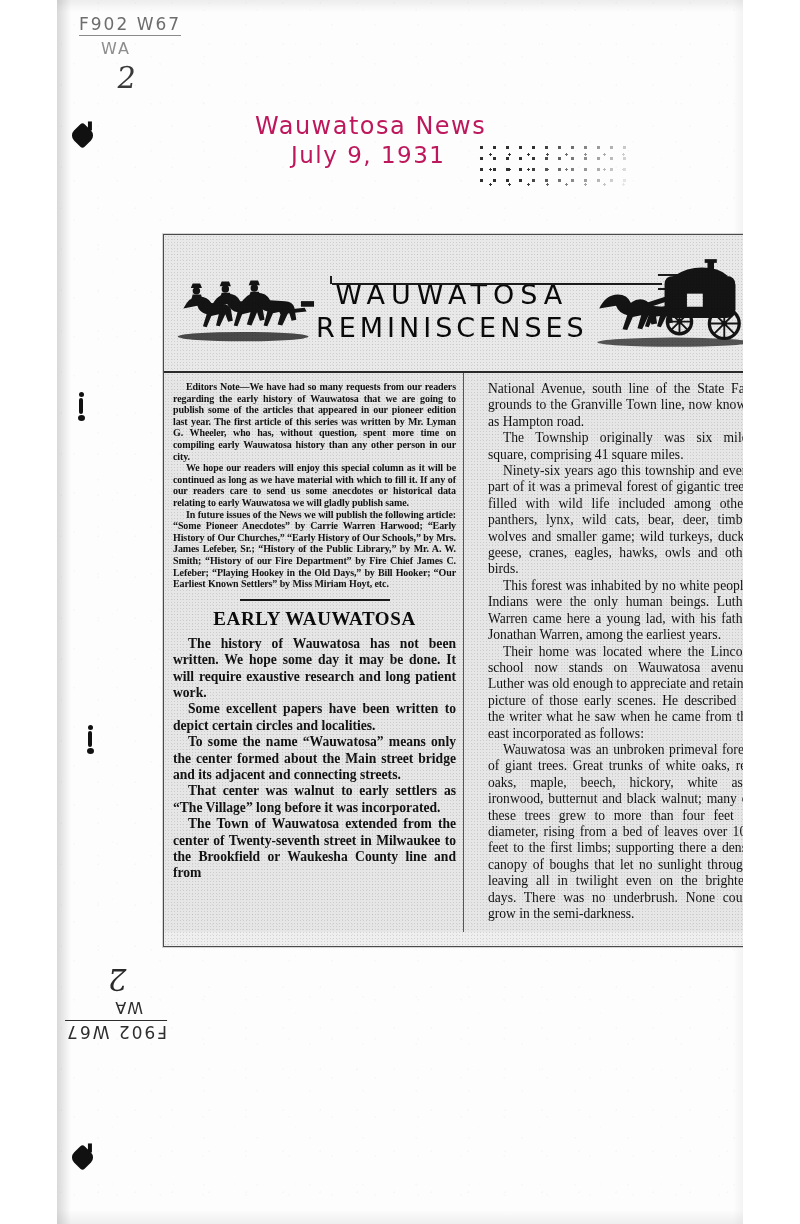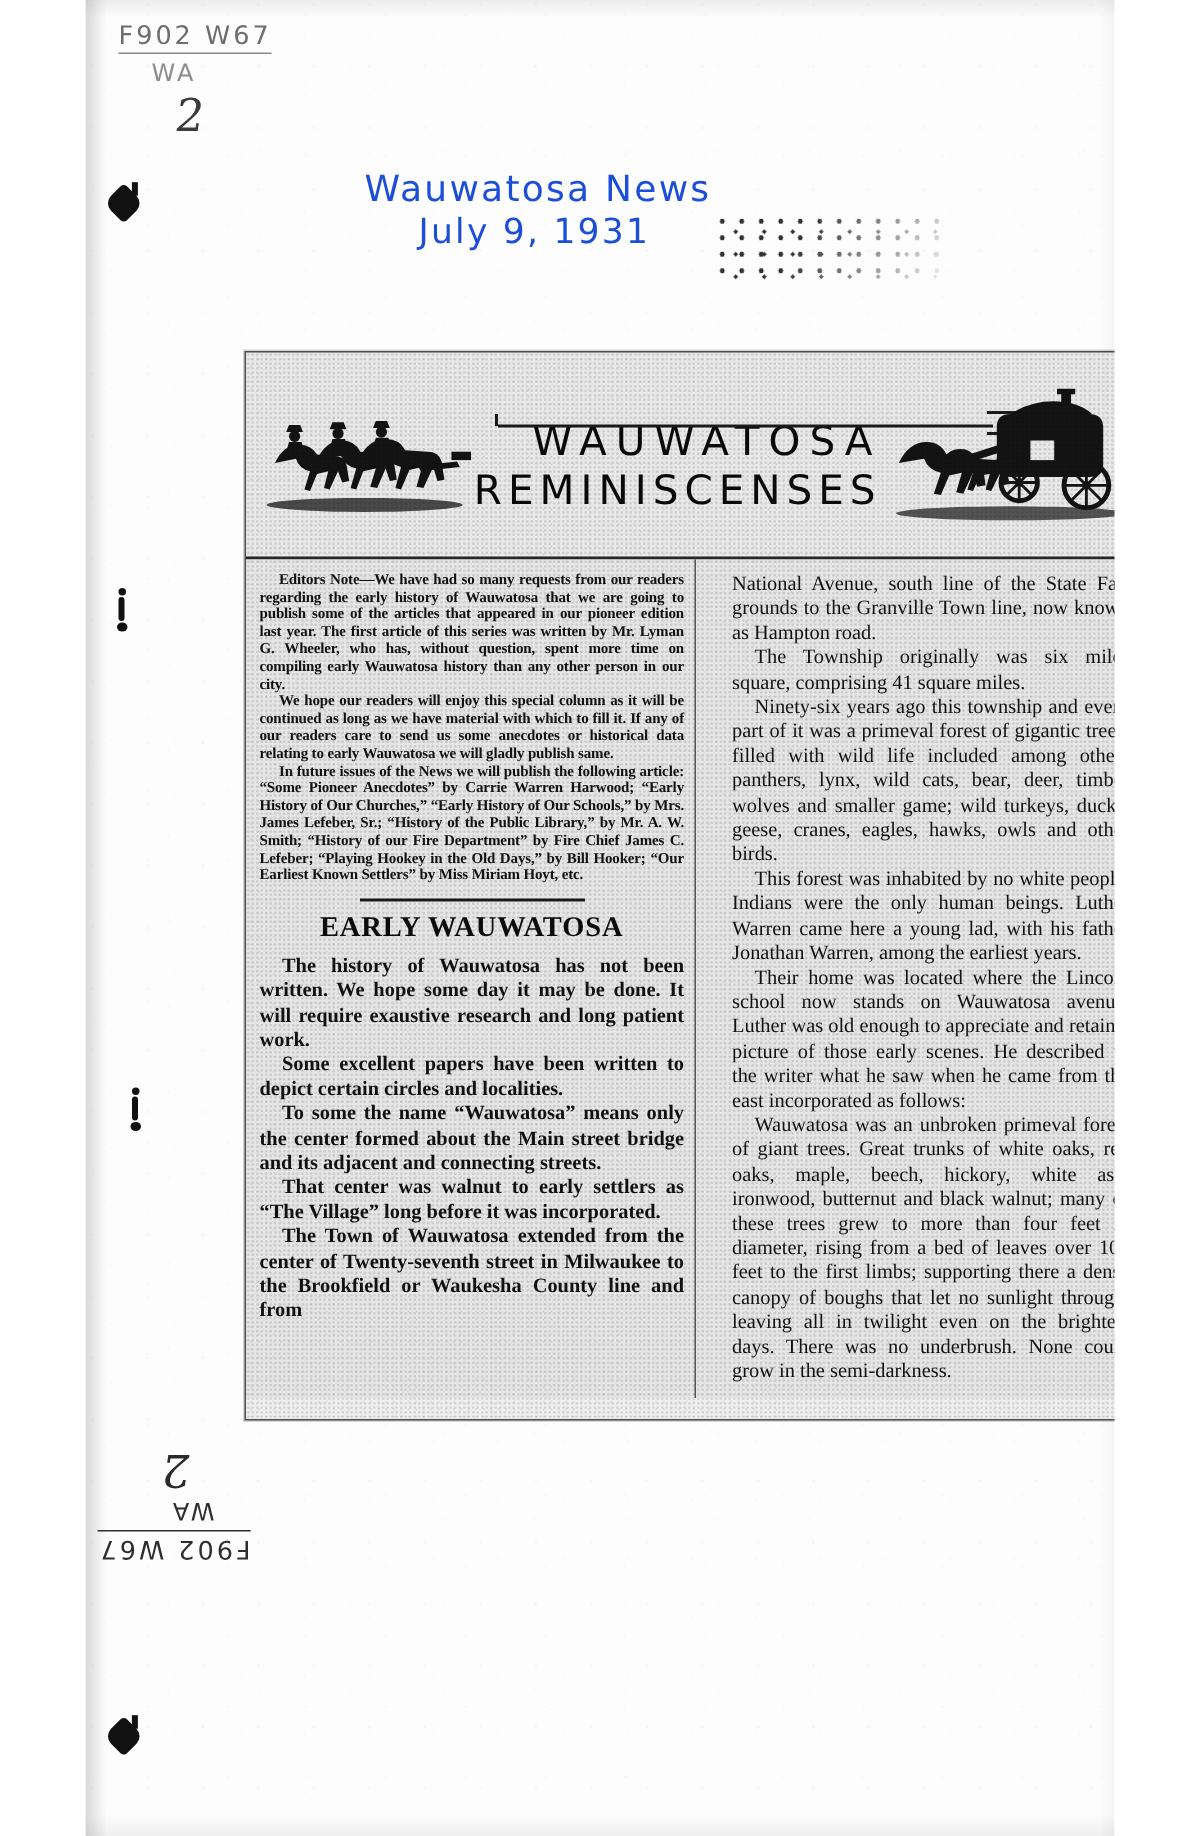--- a/index.html
+++ b/index.html
@@ -105,24 +105,24 @@
     margin-left: 40px;
     margin-top: 1px;
     color: #2a2a2a;
     font-family: "DejaVu Serif", serif;
     transform: skewX(-8deg);
   }
 
   
   .title-hand {
     position: absolute;
-    left: 186px;
+    left: 198px;
     top: 112px;
     font-family: "DejaVu Sans", sans-serif;
-    color: #1d4ed8;
+    color: #be185d;
     white-space: nowrap;
   }
   .title-hand .paper-name {
     font-size: 24px;
     letter-spacing: 1.5px;
     display: block;
   }
   .title-hand .paper-date {
     font-size: 23px;
     letter-spacing: 1.5px;
@@ -222,21 +222,21 @@
     display: flex;
     align-items: center;
     justify-content: space-between;
     padding: 0 10px;
     box-sizing: border-box;
     overflow: hidden;
   }
 
   .masthead-title {
     flex: 1;
-    text-align: right;
+    text-align: center;
     font-family: "DejaVu Sans", sans-serif;
     color: #0a0a0a;
     line-height: 1.22;
     z-index: 2;
     margin-top: 18px;
   }
   .masthead-title .mt-line1 {
     display: block;
     font-size: 27px;
     letter-spacing: 6px;

